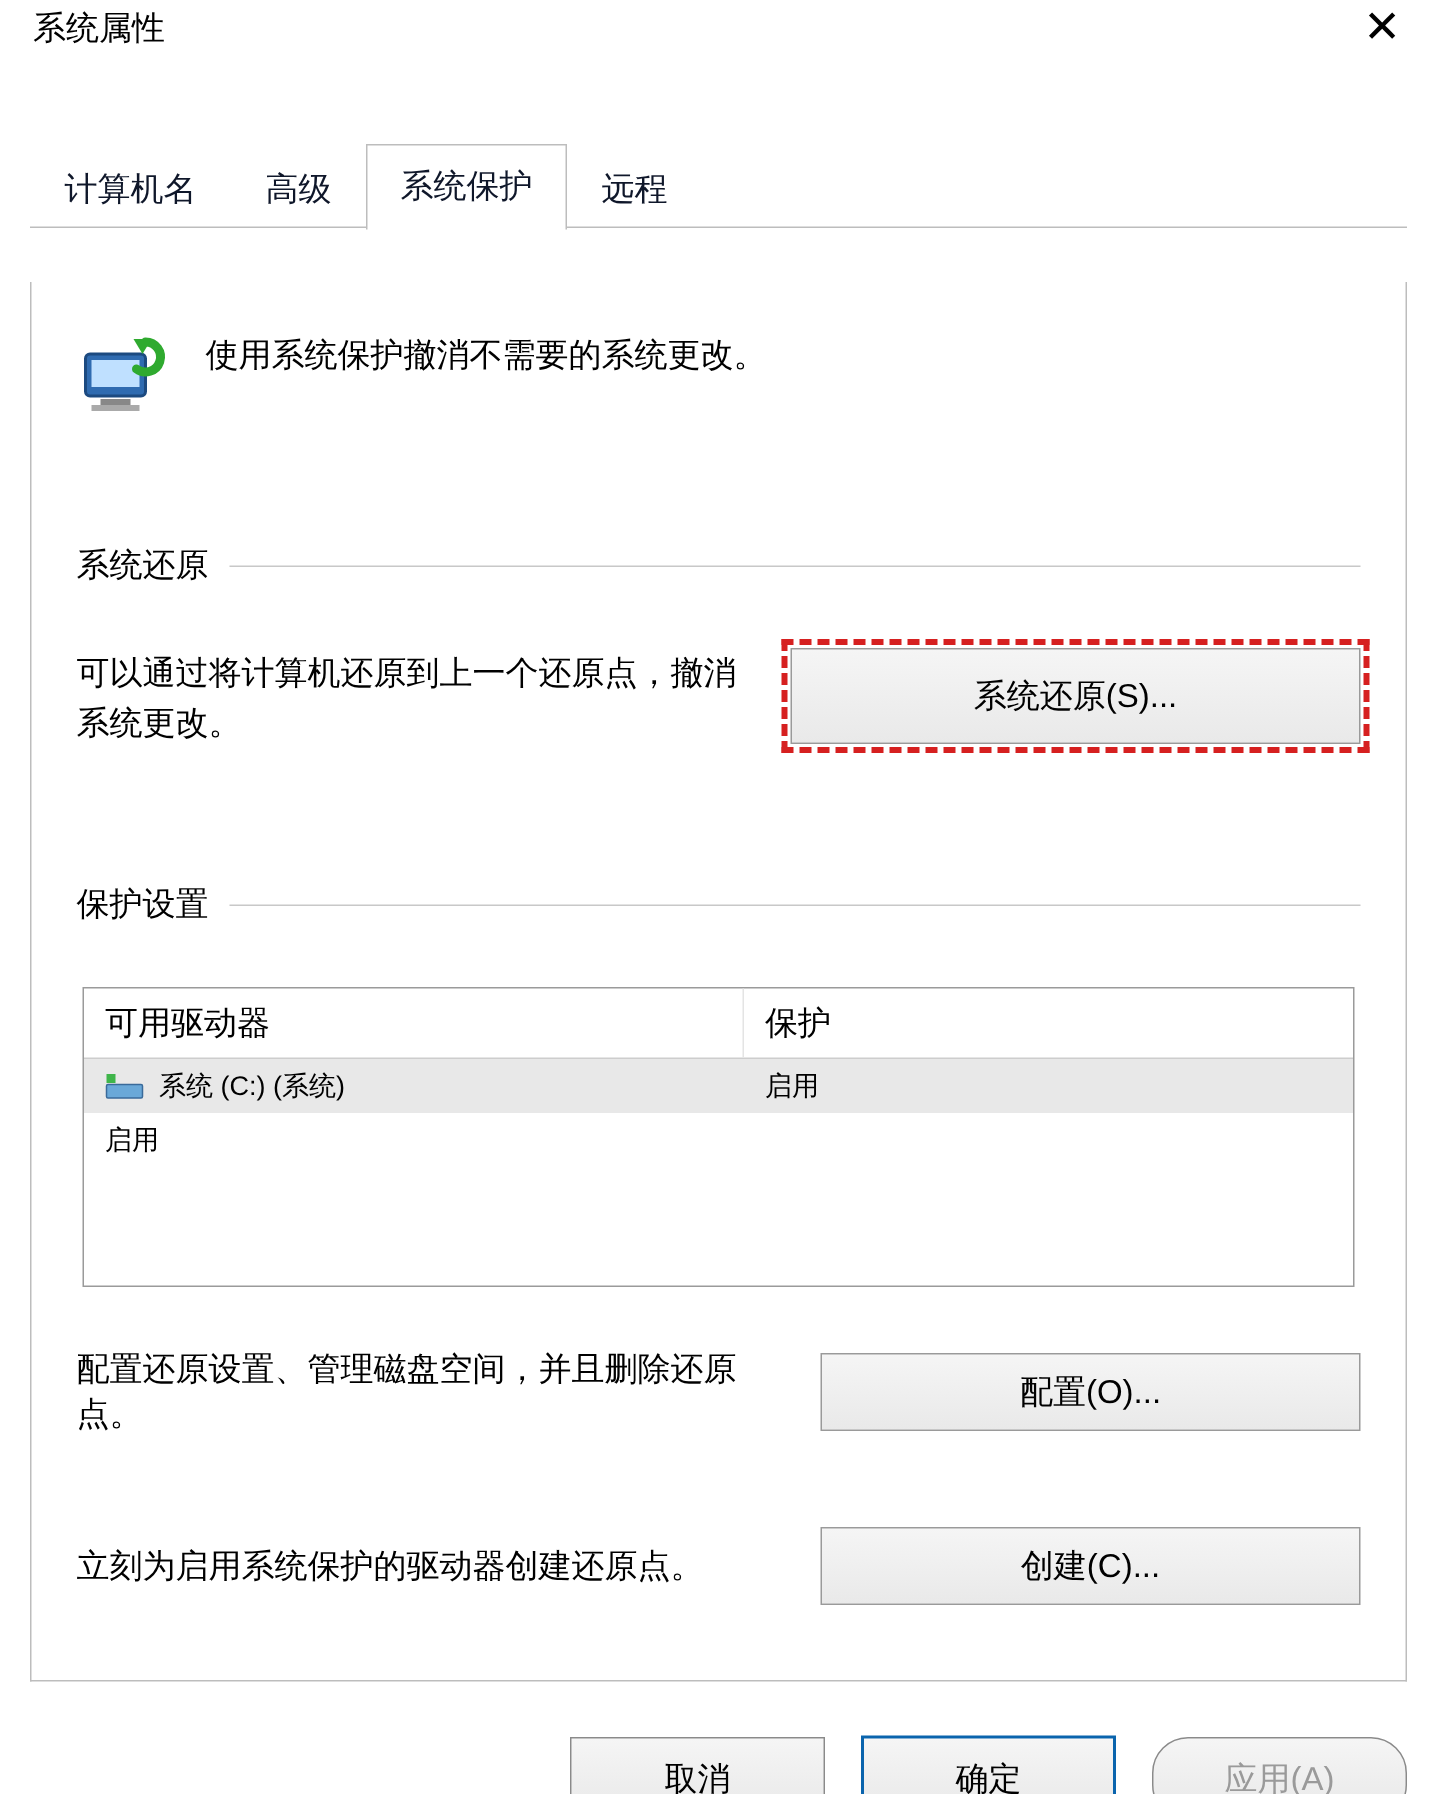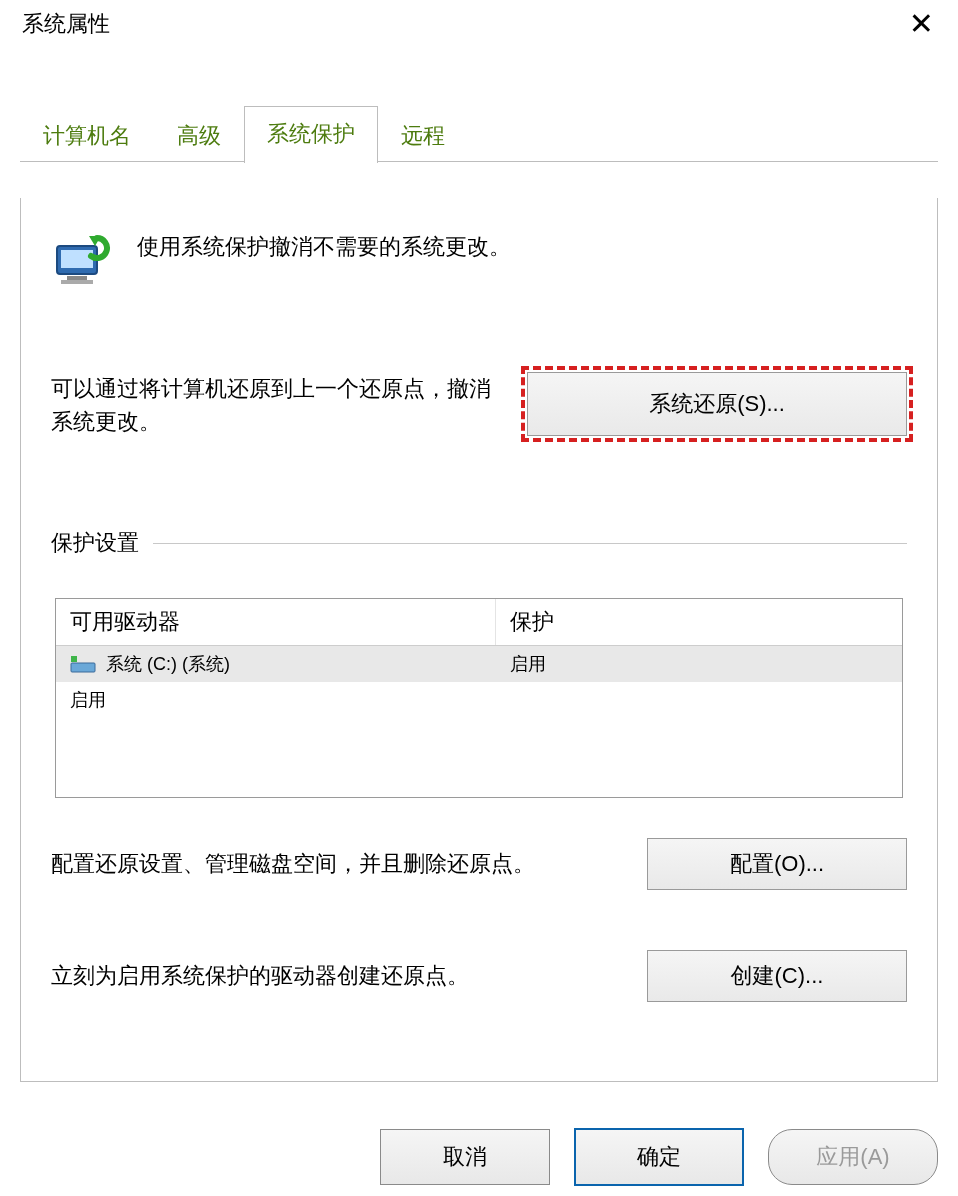--- a/index.html
+++ b/index.html
@@ -43,21 +43,21 @@
     height: 78px;
   }
   .tab {
     padding: 10px 22px 12px 22px;
     font-size: 22px;
     border: 1px solid transparent;
     border-bottom: none;
     position: relative;
     top: 1px;
     background: #fff;
-    color: #4d7c0f;
+    color: #0f172a;
     cursor: default;
   }
   .tab.active {
     border-color: #bdbdbd;
     background: #fff;
     z-index: 2;
     padding-top: 12px;
     padding-bottom: 14px;
   }
   .tab-border-bottom {
@@ -116,21 +116,21 @@
   .restore-desc {
     font-size: 22px;
     line-height: 1.5;
     flex: 1;
   }
   .btn {
     background: linear-gradient(#f5f5f5,#e9e9e9);
     border: 1px solid #9a9a9a;
     font-size: 22px;
     padding: 10px 0;
-    width: 260px;
+    width: 360px;
     text-align: center;
     cursor: default;
     font-family: inherit;
   }
   .btn.highlighted {
     outline: 4px dashed #d62020;
     outline-offset: 2px;
     width: 380px;
     padding: 16px 0;
   }
@@ -231,20 +231,24 @@
           <rect x="10" y="22" width="32" height="18" fill="#bfe0ff"></rect>
           <rect x="16" y="48" width="20" height="4" fill="#888"></rect>
           <rect x="10" y="52" width="32" height="4" fill="#aaa"></rect>
           <path d="M46 10 a10 10 0 1 1 -6 18" fill="none" stroke="#2faa2f" stroke-width="6" stroke-linecap="round"></path>
           <polygon points="38,8 50,8 44,18" fill="#2faa2f"></polygon>
         </svg>
       </div>
       <div class="hero-text">使用系统保护撤消不需要的系统更改。</div>
     </div>
 
+    <div class="section-title-row">
+      <span class="section-title">系统还原</span>
+      <span class="section-line"></span>
+    </div>
 
     <div class="restore-row">
       <div class="restore-desc">可以通过将计算机还原到上一个还原点，撤消系统更改。</div>
       <button class="btn highlighted">系统还原(S)...</button>
     </div>
 
     <div class="section-title-row">
       <span class="section-title">保护设置</span>
       <span class="section-line"></span>
     </div>

